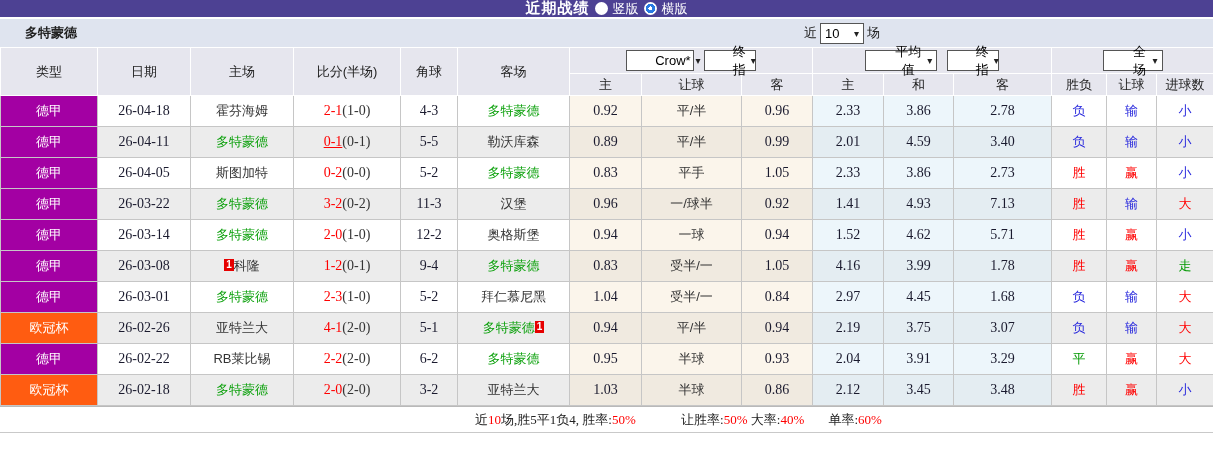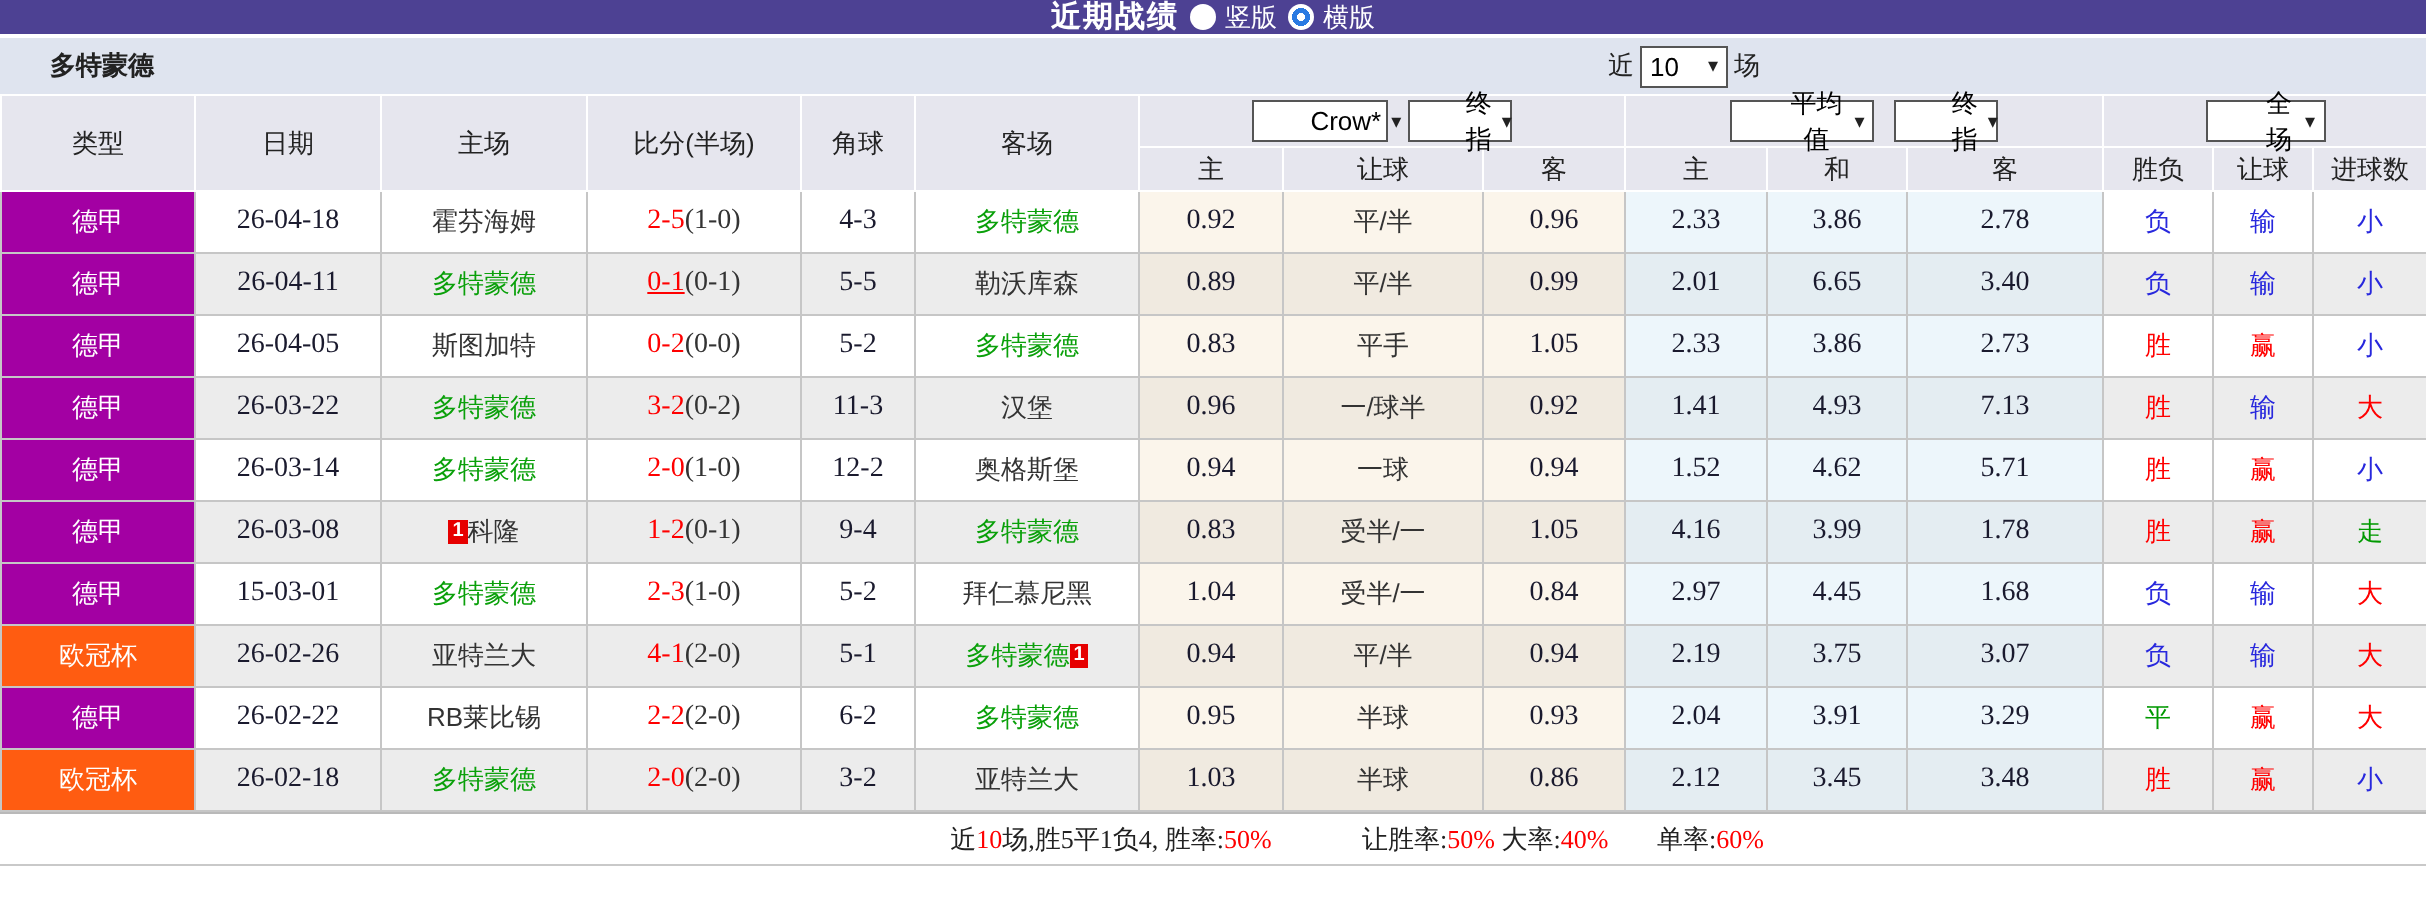--- a/index.html
+++ b/index.html
@@ -155,21 +155,21 @@
         <th>胜负</th>
         <th>让球</th>
         <th>进球数</th>
       </tr>
     </thead>
     <tbody>
     <tr>
       <td class="league" style="background: rgb(163, 0, 163);">德甲</td>
       <td class="date num">26-04-18</td>
       <td class="home"><span class="tname">霍芬海姆</span></td>
-      <td class="num"><span class="s-main">2-5</span><span class="s-half">(1-0)</span></td>
+      <td class="num"><span class="s-main">2-1</span><span class="s-half">(1-0)</span></td>
       <td class="corner num">4-3</td>
       <td class="away"><span class="tname green">多特蒙德</span></td>
       <td class="asian a0 num">0.92</td>
       <td class="asian a1">平/半</td>
       <td class="asian a2 num">0.96</td>
       <td class="euro e0 num">2.33</td>
       <td class="euro e1 num">3.86</td>
       <td class="euro e2 num">2.78</td>
       <td class="res0 r-blue">负</td>
       <td class="res1 r-blue">输</td>
@@ -180,21 +180,21 @@
       <td class="league" style="background: rgb(163, 0, 163);">德甲</td>
       <td class="date num">26-04-11</td>
       <td class="home"><span class="tname green">多特蒙德</span></td>
       <td class="num"><span class="s-main u">0-1</span><span class="s-half">(0-1)</span></td>
       <td class="corner num">5-5</td>
       <td class="away"><span class="tname">勒沃库森</span></td>
       <td class="asian a0 num">0.89</td>
       <td class="asian a1">平/半</td>
       <td class="asian a2 num">0.99</td>
       <td class="euro e0 num">2.01</td>
-      <td class="euro e1 num">6.65</td>
+      <td class="euro e1 num">4.59</td>
       <td class="euro e2 num">3.40</td>
       <td class="res0 r-blue">负</td>
       <td class="res1 r-blue">输</td>
       <td class="res2 r-blue">小</td>
     </tr>
 
     <tr>
       <td class="league" style="background: rgb(163, 0, 163);">德甲</td>
       <td class="date num">26-04-05</td>
       <td class="home"><span class="tname">斯图加特</span></td>
@@ -261,21 +261,21 @@
       <td class="euro e0 num">4.16</td>
       <td class="euro e1 num">3.99</td>
       <td class="euro e2 num">1.78</td>
       <td class="res0 r-red">胜</td>
       <td class="res1 r-red">赢</td>
       <td class="res2 r-green">走</td>
     </tr>
 
     <tr>
       <td class="league" style="background: rgb(163, 0, 163);">德甲</td>
-      <td class="date num">15-03-01</td>
+      <td class="date num">26-03-01</td>
       <td class="home"><span class="tname green">多特蒙德</span></td>
       <td class="num"><span class="s-main">2-3</span><span class="s-half">(1-0)</span></td>
       <td class="corner num">5-2</td>
       <td class="away"><span class="tname">拜仁慕尼黑</span></td>
       <td class="asian a0 num">1.04</td>
       <td class="asian a1">受半/一</td>
       <td class="asian a2 num">0.84</td>
       <td class="euro e0 num">2.97</td>
       <td class="euro e1 num">4.45</td>
       <td class="euro e2 num">1.68</td>

